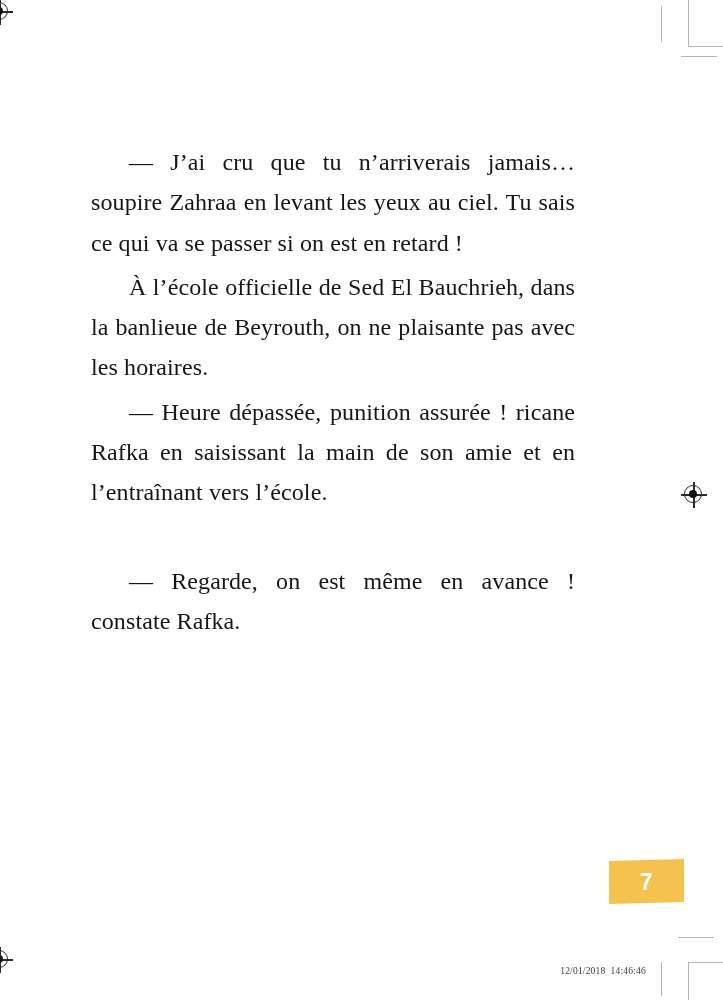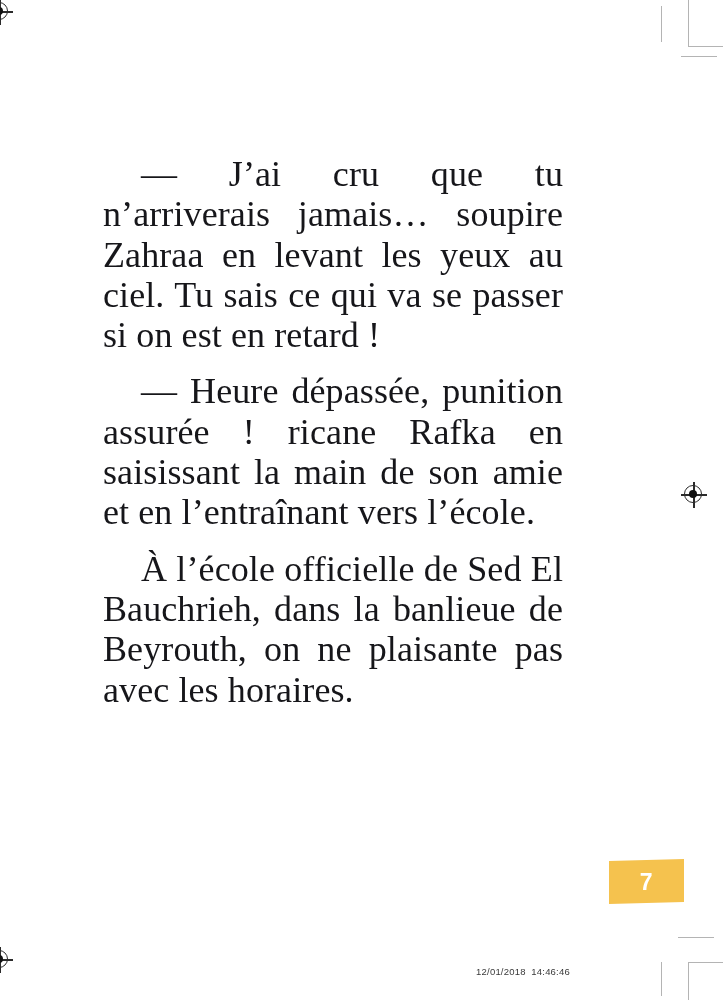--- a/index.html
+++ b/index.html
@@ -81,24 +81,24 @@
   .c-br-tick-v   { left: 661px; top: 962px;  height: 34px; }
 
   
   #textblock {
     position: absolute;
     left: 87px;
     top: 138px;
     width: 492px;
   }
   .para {
-    margin: 16px;
+    margin: 4px;
     text-align: justify;
     text-justify: inter-word;
-    font-size: 36px;
+    font-size: 24px;
     line-height: 40.3px;
     color: #16161a;
     text-indent: 38px;
     letter-spacing: 0.1px;
   }
   .para.last-flush { text-align-last: left; }
   .spacer { height: 40px; }
 
   
   #page-badge {
@@ -122,22 +122,22 @@
     font-size: 23px;
     letter-spacing: 0.5px;
   }
 
   
   #timestamp {
     position: absolute;
     left: 400px;
     top: 966px;
     width: 246px;
-    text-align: center;
-    font-family: Liberation Sans, sans-serif;
+    text-align: right;
+    font-family: Liberation Serif, serif;
     font-size: 9.5px;
     color: #3a3a3a;
     letter-spacing: 0.2px;
     white-space: pre;
   }
 </style>
 </head>
 <body>
 
 <div id="page">
@@ -168,23 +168,24 @@
   <div class="crop crop-h c-tr-corner-h"></div>
   <div class="crop crop-h c-tr-tick-h"></div>
 
   <div class="crop crop-h c-br-tick-h"></div>
   <div class="crop crop-h c-br-corner-h"></div>
   <div class="crop crop-v c-br-corner-v"></div>
   <div class="crop crop-v c-br-tick-v"></div>
 
   <div id="textblock">
     <p class="para">— J’ai cru que tu n’arriverais jamais… soupire Zahraa en levant les yeux au ciel. Tu sais ce qui va se passer si on est en retard !</p>
+    <p class="para">À l’école officielle de Sed El Bauchrieh, dans la banlieue de Beyrouth, on ne plaisante pas avec les horaires.</p>
     <p class="para last-flush">— Heure dépassée, punition assurée ! ricane Rafka en saisissant la main de son amie et en l’entraînant vers l’école.</p>
-    <p class="para">À l’école officielle de Sed El Bauchrieh, dans la banlieue de Beyrouth, on ne plaisante pas avec les horaires.</p>
     <div class="spacer"></div>
+    <p class="para last-flush">— Regarde, on est même en avance ! constate Rafka.</p>
   </div>
 
   <div id="page-badge">
     <div class="num">7</div>
   </div>
 
   <div id="timestamp">12/01/2018  14:46:46</div>
 
 </div>
 

